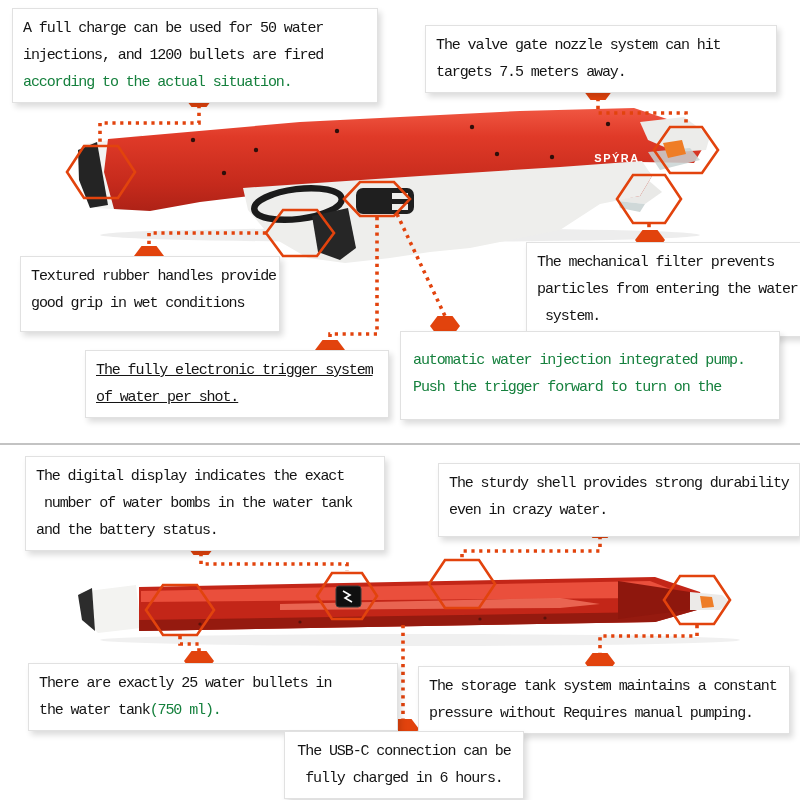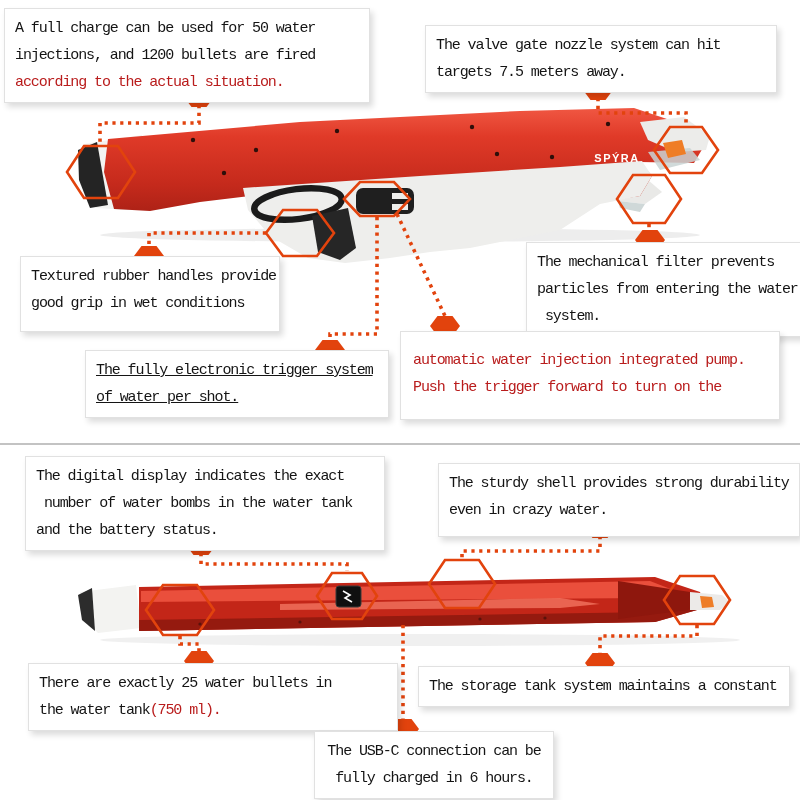--- a/index.html
+++ b/index.html
@@ -8,24 +8,24 @@
   .canvas { position:relative; width:800px; height:800px; background:#fff; overflow:hidden; }
   svg.scene { position:absolute; left:0; top:0; }
   .callout {
     position:absolute; background:#ffffff;
     border:1px solid #e1e1e1;
     box-shadow:3px 4px 6px rgba(0,0,0,0.14);
     padding:6px 10px; font-size:15px; line-height:27px;
     letter-spacing:-1.1px; color:#141414; z-index:2;
   }
   .callout .ln { white-space:pre; }
-  .red { color:#b91c1c; }
-  .center { text-align:center;margin-left:30px; }
+  .red { color:#15803d; }
+  .center { text-align:center; }
   
-  #co-full-charge { left:4px;  top:8px;   width:366px; }
+  #co-full-charge { left:12px;  top:8px;   width:366px; }
   #co-valve       { left:425px; top:25px;  width:352px; }
   #co-handles     { left:20px;  top:256px; width:260px; padding-bottom:14px; }
   #co-trigger     { left:85px;  top:350px; width:304px;text-decoration:underline; }
   #co-filter      { left:498px; top:242px; width:300px;margin-left:28px; }
   #co-push        { left:400px; top:331px; width:380px; padding:15px 12px 18px 12px; }
   #co-display     { left:25px;  top:456px; width:360px; }
   #co-sturdy      { left:428px; top:463px; width:362px; padding-bottom:12px;margin-left:10px; }
   #co-bullets     { left:28px;  top:663px; width:370px; }
   #co-storage     { left:418px; top:666px; width:372px; }
   #co-usb         { left:284px; top:731px; width:240px; }
@@ -191,20 +191,21 @@
     <div class="ln">even in crazy water.</div>
   </div>
 
   <div class="callout" id="co-bullets">
     <div class="ln">There are exactly 25 water bullets in</div>
     <div class="ln"><span>the water tank</span><span class="red">(750 ml).</span></div>
   </div>
 
   <div class="callout" id="co-storage">
     <div class="ln">The storage tank system maintains a constant</div>
+    <div class="ln">pressure without Requires manual pumping.</div>
   </div>
 
   <div class="callout center" id="co-usb">
     <div class="ln">The USB-C connection can be</div>
     <div class="ln">fully charged in 6 hours.</div>
   </div>
 
 </div>
 
 </body></html>

